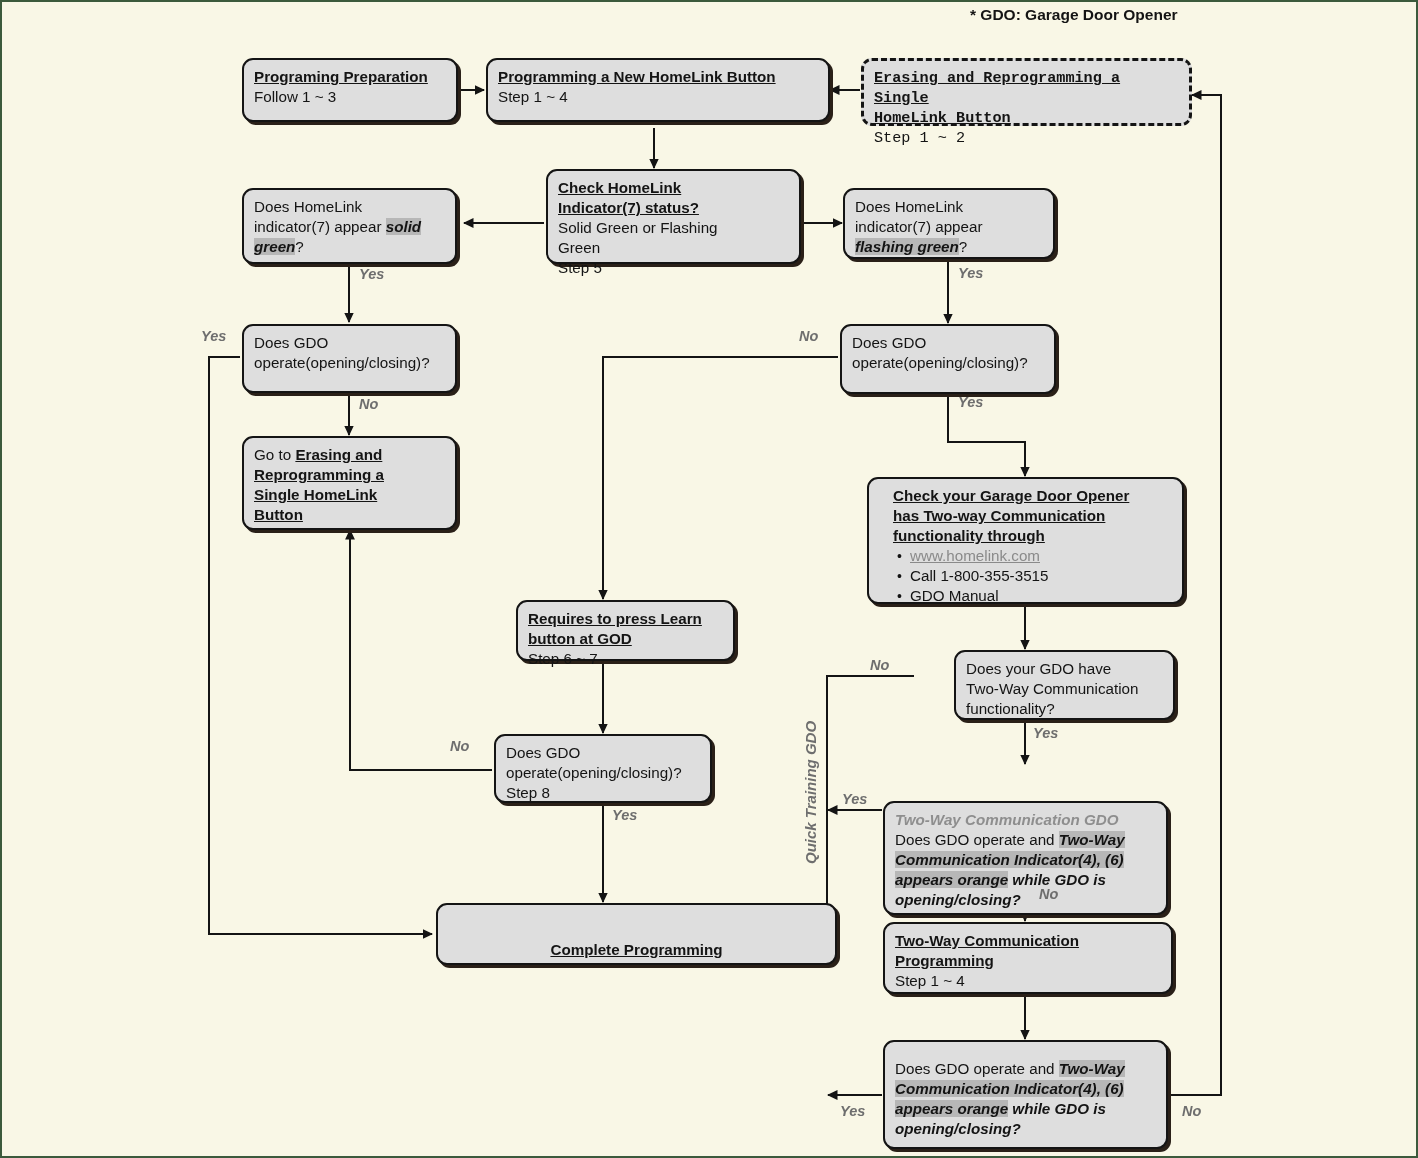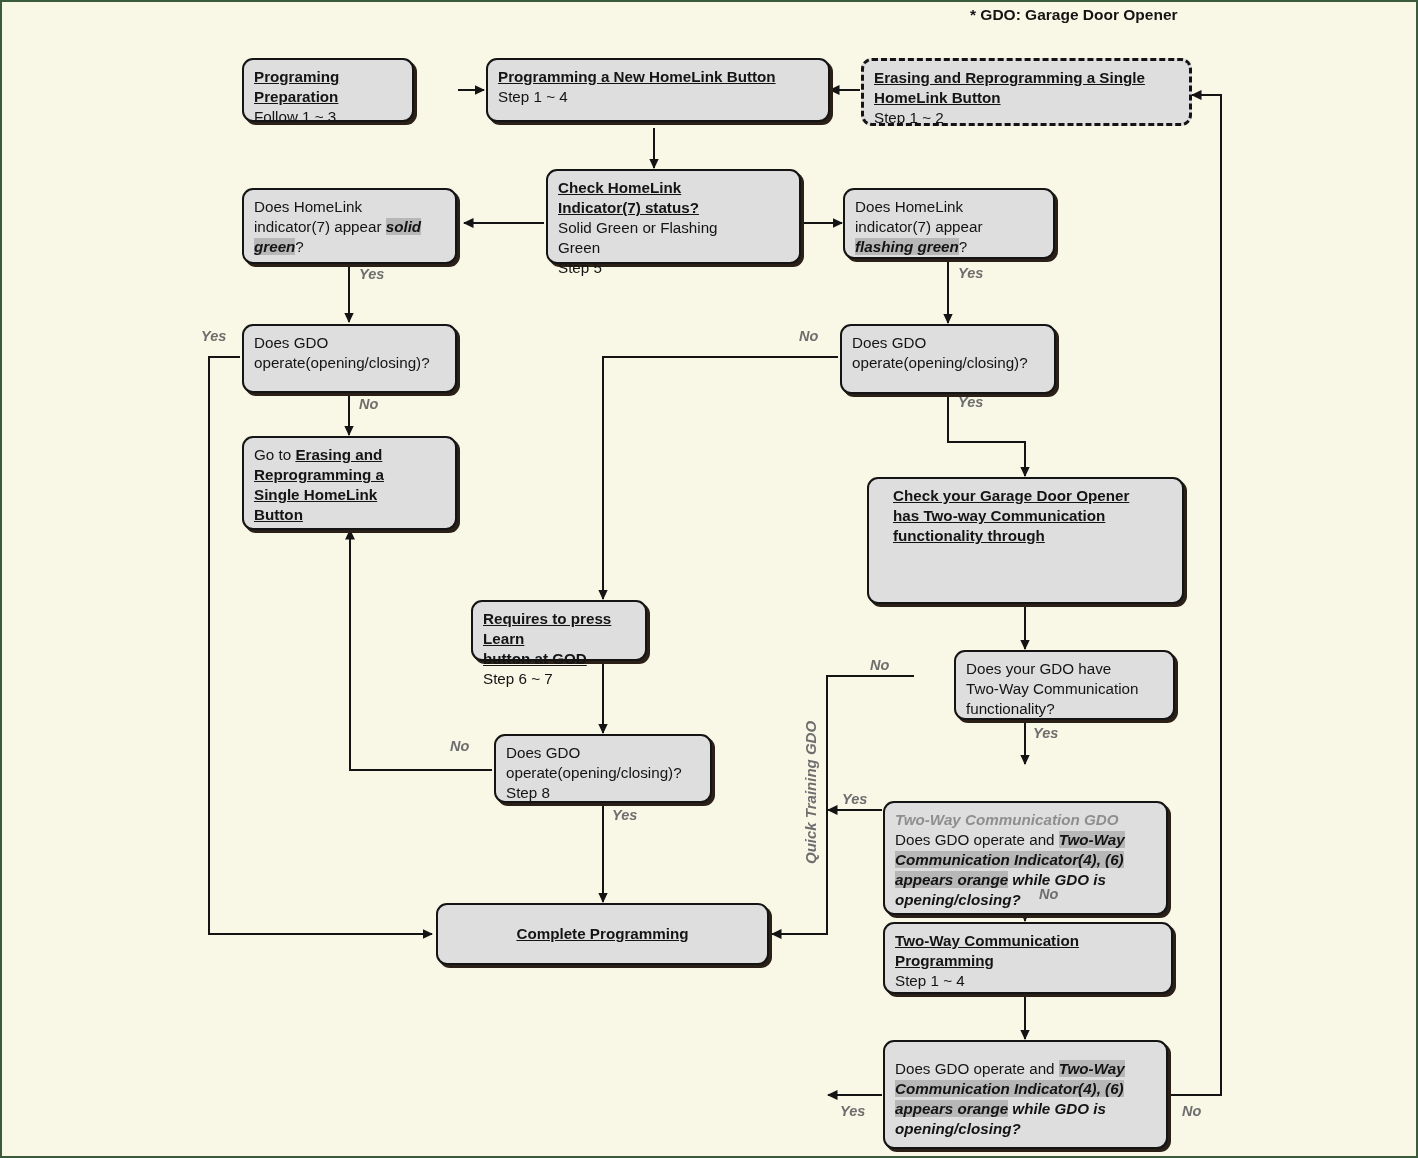--- a/index.html
+++ b/index.html
@@ -155,31 +155,31 @@
       <path d="M880,808 L826,808"></path>
 
       <path d="M880,1093 L826,1093"></path>
 
       <path d="M1166,1093 L1219,1093 L1219,93 L1190,93"></path>
     </g>
   </svg>
 
   <div class="note" style="left:968px;top:4px;">* GDO: Garage Door Opener</div>
 
-  <div class="node" style="left:240px;top:56px;width:172px;height:64px;">
+  <div class="node" style="left:240px;top:56px;width:216px;height:64px;">
     <span class="ttl">Programing Preparation</span>
     <span class="sub">Follow 1 ~ 3</span>
   </div>
 
   <div class="node" style="left:484px;top:56px;width:344px;height:64px;">
     <span class="ttl">Programming a New HomeLink Button</span>
     <span class="sub">Step 1 ~ 4</span>
   </div>
 
-  <div class="node dashed" style="left:859px;top:56px;width:331px;height:68px;">
+  <div class="node dashed" style="left:859px;top:56px;width:331px;height:68px;font-family:Liberation Mono, monospace;">
     <span class="ttl">Erasing and Reprogramming a Single</span>
     <span class="ttl">HomeLink Button</span>
     <span class="sub">Step 1 ~ 2</span>
   </div>
 
   <div class="node" style="left:544px;top:167px;width:255px;height:95px;">
     <span class="ttl">Check HomeLink</span>
     <span class="ttl">Indicator(7) status?</span>
     <span class="sub">Solid Green or Flashing</span>
     <span class="sub">Green</span>
@@ -208,36 +208,41 @@
     <span>operate(opening/closing)?</span>
   </div>
 
   <div class="node" style="left:240px;top:434px;width:215px;height:94px;">
     <span>Go to </span><span class="ttl" style="display:inline;">Erasing and</span><br>
     <span class="ttl">Reprogramming a</span>
     <span class="ttl">Single HomeLink</span>
     <span class="ttl">Button</span>
   </div>
 
-  <div class="node" style="left:469px;top:598px;width:176px;height:61px;">
+  <div class="node" style="left:514px;top:598px;width:219px;height:61px;">
     <span class="ttl">Requires to press Learn</span>
     <span class="ttl">button at GOD</span>
     <span class="sub">Step 6 ~ 7</span>
   </div>
 
   <div class="node" style="left:492px;top:732px;width:218px;height:69px;">
     <span>Does GDO</span><br>
     <span>operate(opening/closing)?</span><br>
     <span>Step 8</span>
   </div>
 
   <div class="node" style="left:865px;top:475px;width:317px;height:127px;padding-left:24px;">
     <span class="ttl">Check your Garage Door Opener</span>
     <span class="ttl">has Two-way Communication</span>
     <span class="ttl">functionality through</span>
+    <ul>
+      <li><span class="lnk">www.homelink.com</span></li>
+      <li>Call 1-800-355-3515</li>
+      <li>GDO Manual</li>
+    </ul>
   </div>
 
   <div class="node" style="left:952px;top:648px;width:221px;height:70px;">
     <span>Does your GDO have</span><br>
     <span>Two-Way Communication</span><br>
     <span>functionality?</span>
   </div>
 
   <div class="node" style="left:881px;top:763px;width:285px;height:114px;margin-top:36px;">
     <span class="gray-hdr">Two-Way Communication GDO</span>
@@ -253,21 +258,21 @@
     <span class="sub">Step 1 ~ 4</span>
   </div>
 
   <div class="node" style="left:881px;top:1038px;width:285px;height:109px;padding-top:17px;">
     <span>Does GDO operate and </span><span class="hl">Two-Way</span><br>
     <span class="hl">Communication Indicator(4), (6)</span><br>
     <span class="hl">appears orange</span><span class="bi"> while GDO is</span><br>
     <span class="bi">opening/closing?</span>
   </div>
 
-  <div class="node center" style="left:434px;top:901px;width:333px;height:62px;padding-top:19px;">
+  <div class="node center" style="left:434px;top:901px;width:401px;height:62px;padding-top:35px;">
     <span class="ttl">Complete Programming</span>
   </div>
 
   <div class="elabel" style="left:357px;top:264px;">Yes</div>
   <div class="elabel" style="left:956px;top:263px;">Yes</div>
   <div class="elabel" style="left:199px;top:326px;">Yes</div>
   <div class="elabel" style="left:357px;top:394px;">No</div>
   <div class="elabel" style="left:797px;top:326px;">No</div>
   <div class="elabel" style="left:956px;top:392px;">Yes</div>
   <div class="elabel" style="left:448px;top:736px;">No</div>

